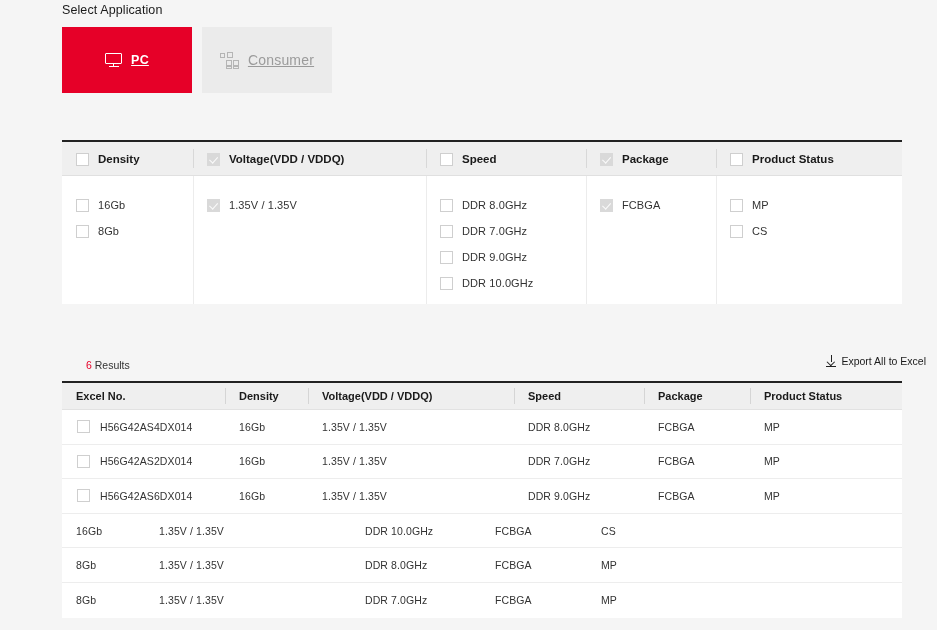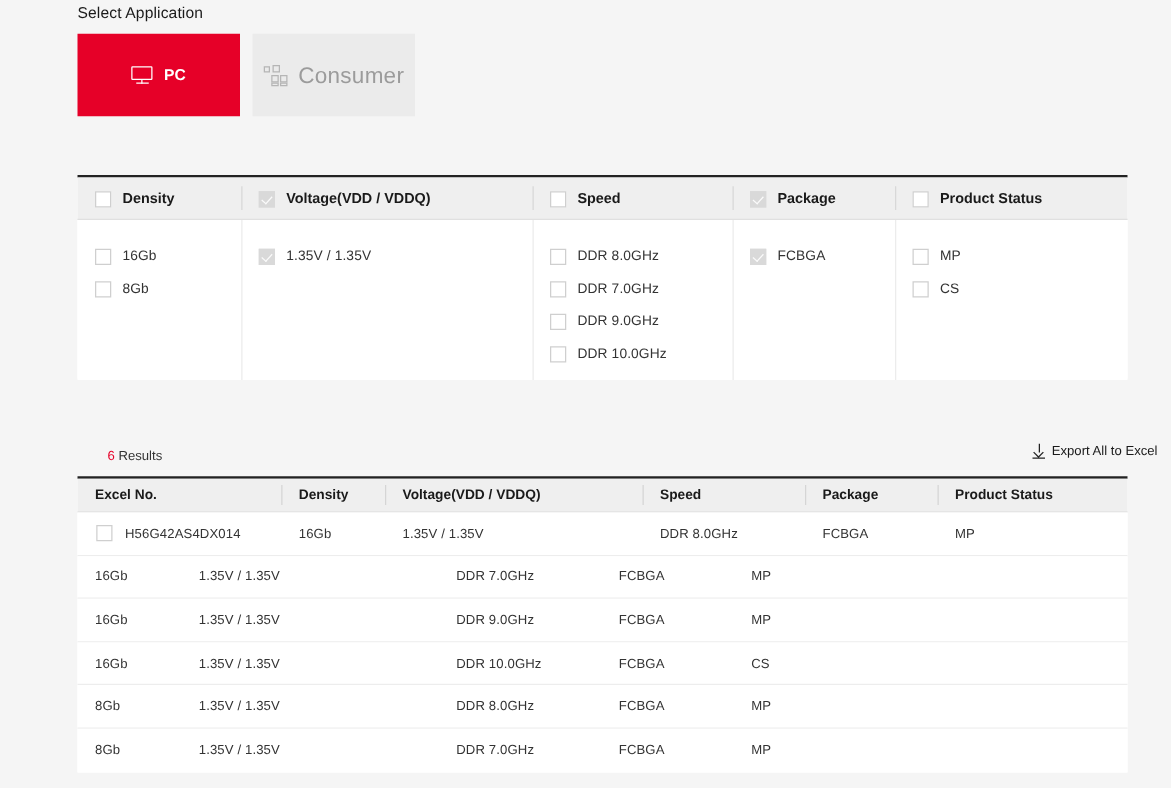--- a/index.html
+++ b/index.html
@@ -14,26 +14,26 @@
 
   
   .sec-title {
     position: absolute; left: 62px; top: 3px;
     font-size: 12.5px; color: #1a1a1a; letter-spacing: .1px;
   }
   .app-btns { position: absolute; left: 62px; top: 27px; display: flex; gap: 10px; }
   .app-btn {
     width: 130px; height: 66px;
     display: flex; align-items: center; justify-content: center;
-    gap: 9px; cursor: pointer; user-select: none;
+    gap: 9px; cursor: pointer; user-select: none; text-decoration: underline;
   }
   .app-btn.active { background: #e60028; color: #ffffff; }
   .app-btn.inactive { background: #ebebeb; color: #9a9a9a; }
   .app-btn .lbl { font-size: 12.5px; font-weight: bold; letter-spacing: .2px; }
-  .app-btn.inactive .lbl { font-weight: normal; font-size: 18px; color: #9b9b9b; }
+  .app-btn.inactive .lbl { font-weight: normal; font-size: 14px; color: #9b9b9b; }
   .mon-ico { width: 17px; height: 15px; position: relative; }
   .mon-ico .scr {
     position: absolute; left: 0; top: 0; width: 17px; height: 11px;
     border: 1.3px solid #fff; border-radius: 1px;
   }
   .mon-ico .stand { position: absolute; left: 7.6px; top: 11px; width: 1.3px; height: 3px; background: #fff; }
   .mon-ico .base { position: absolute; left: 3.5px; top: 13.7px; width: 10px; height: 1.3px; background: #fff; }
   .blk-ico { width: 19px; height: 17px; position: relative; }
   .blk-ico i { position: absolute; border: 1.2px solid #b5b5b5; display: block; }
   .blk-ico i.s1 { left: 0; top: 1px; width: 5px; height: 5px; }
@@ -265,28 +265,36 @@
         <span class="pn">H56G42AS4DX014</span>
       </div>
       <div class="cell w2">16Gb</div>
       <div class="cell w3">1.35V / 1.35V</div>
       <div class="cell w4">DDR 8.0GHz</div>
       <div class="cell w5">FCBGA</div>
       <div class="cell w6">MP</div>
     </div>
 
     <div class="rrow rbody">
+      <div class="cell w1">
+        <span class="cb"></span>
+        <span class="pn">H56G42AS2DX014</span>
+      </div>
       <div class="cell w2">16Gb</div>
       <div class="cell w3">1.35V / 1.35V</div>
       <div class="cell w4">DDR 7.0GHz</div>
       <div class="cell w5">FCBGA</div>
       <div class="cell w6">MP</div>
     </div>
 
     <div class="rrow rbody">
+      <div class="cell w1">
+        <span class="cb"></span>
+        <span class="pn">H56G42AS6DX014</span>
+      </div>
       <div class="cell w2">16Gb</div>
       <div class="cell w3">1.35V / 1.35V</div>
       <div class="cell w4">DDR 9.0GHz</div>
       <div class="cell w5">FCBGA</div>
       <div class="cell w6">MP</div>
     </div>
 
     <div class="rrow rbody">
       <div class="cell w2">16Gb</div>
       <div class="cell w3">1.35V / 1.35V</div>

